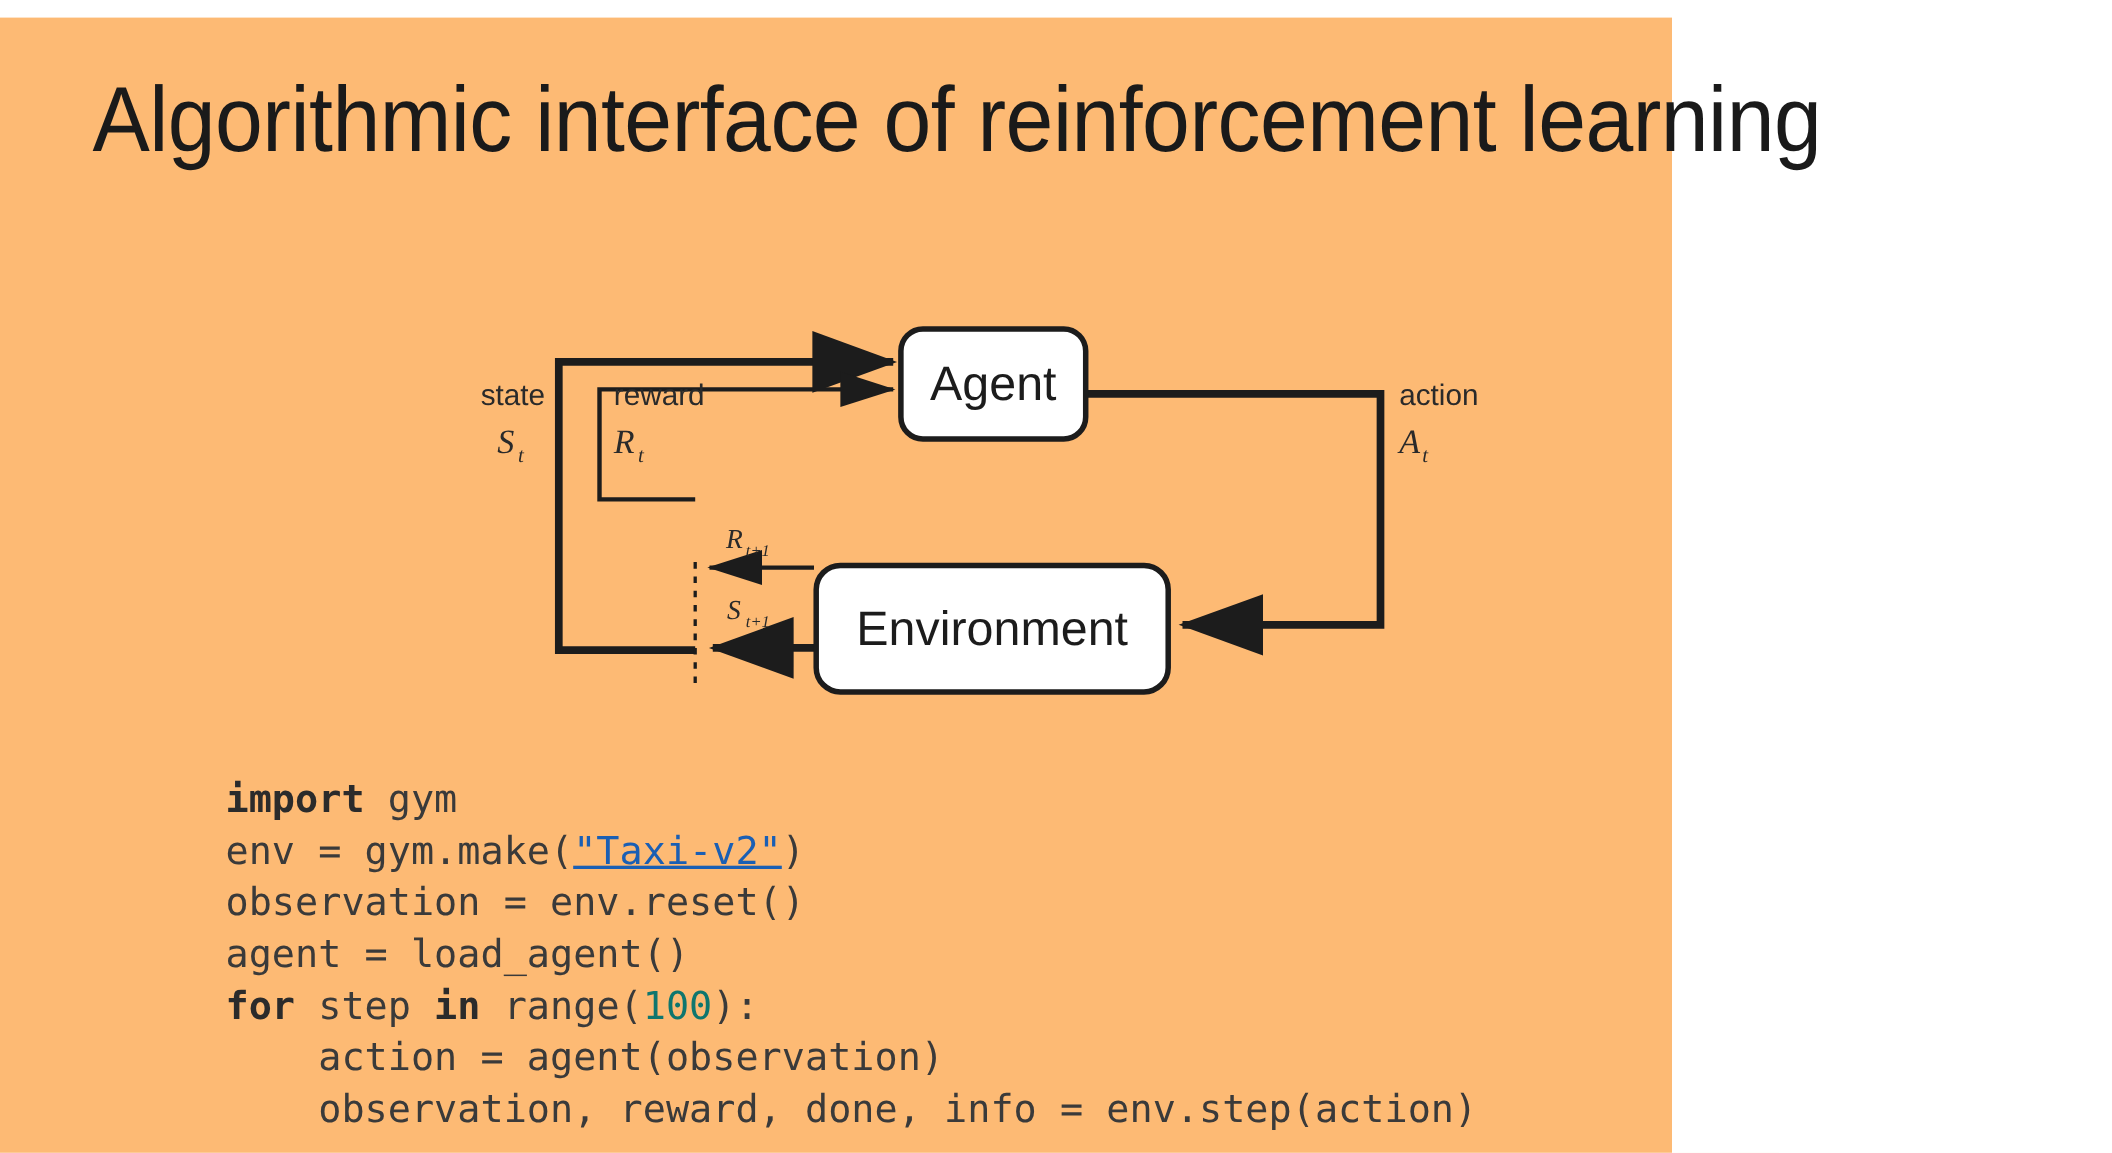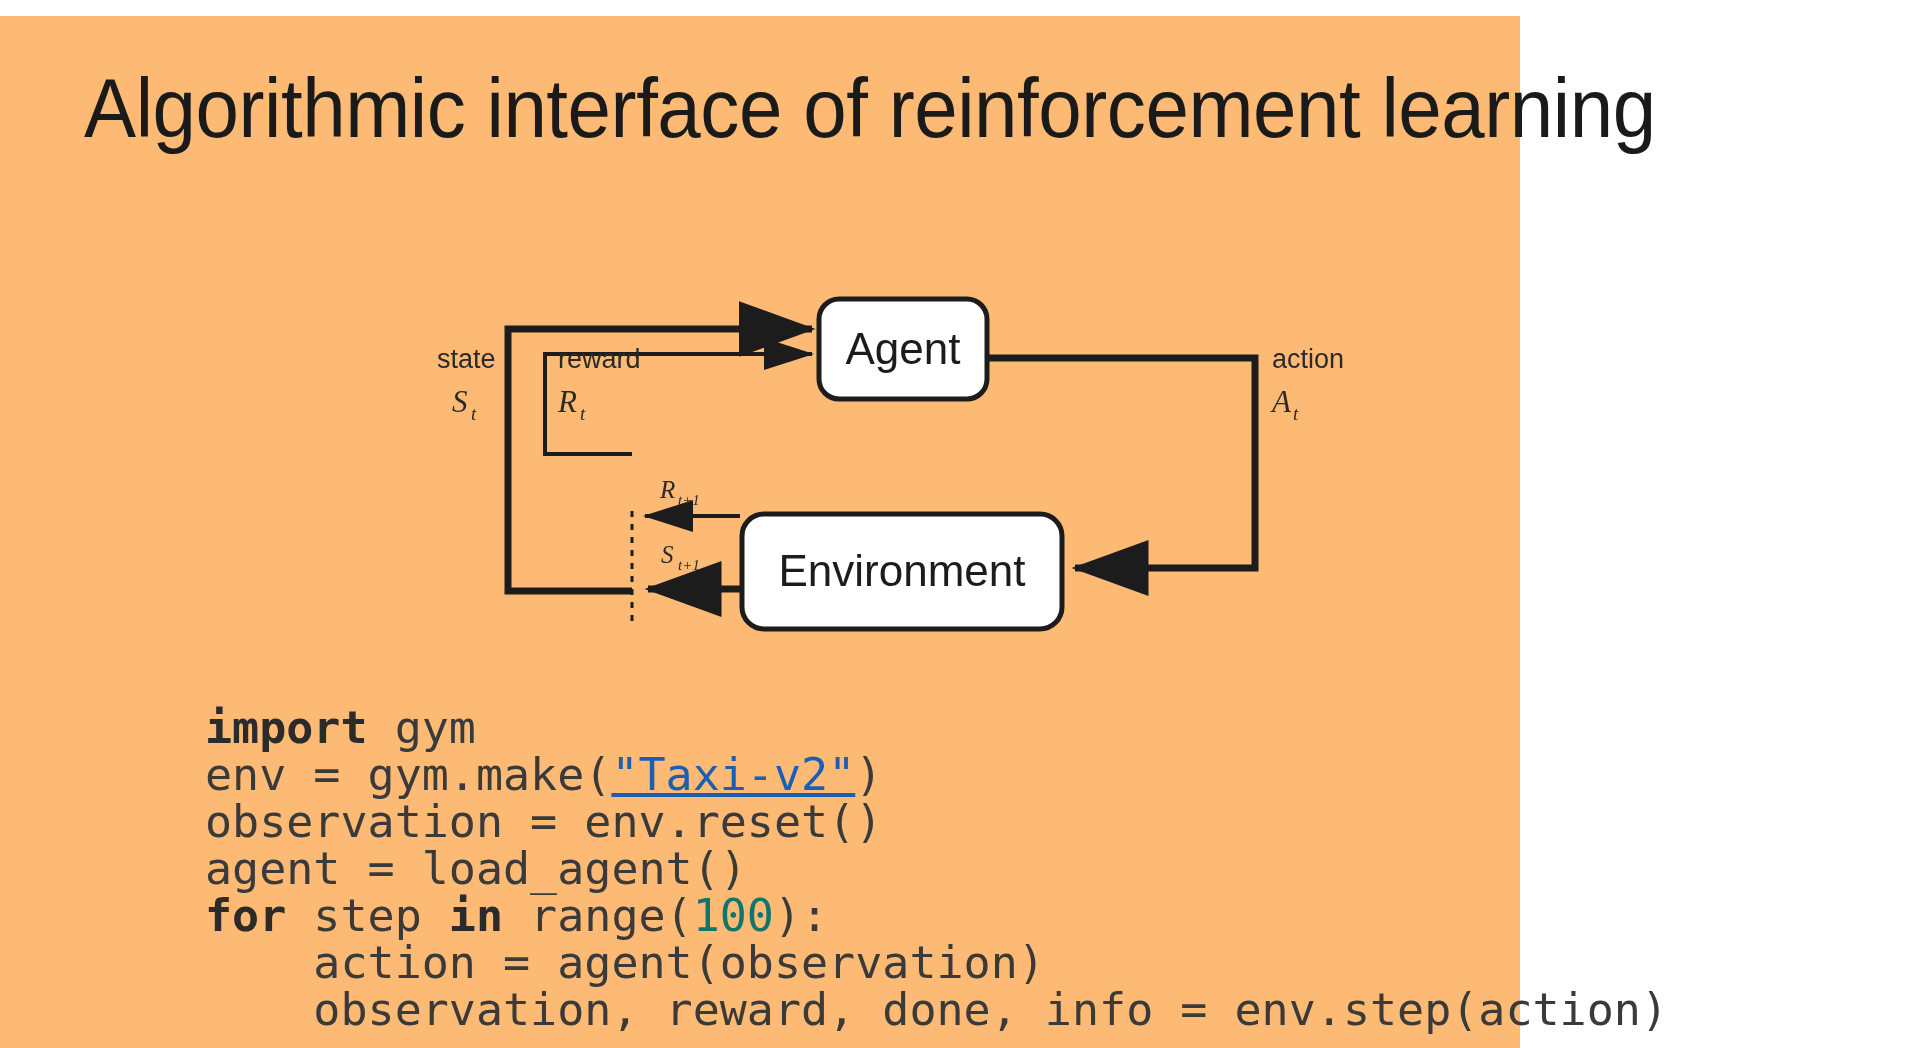--- a/index.html
+++ b/index.html
@@ -88,21 +88,21 @@
     font-size: 15px;
     fill: #2a2a2a;
   }
 
   
   #code-block {
     position: absolute;
     left: 205px;
     top: 688px;
     font-family: "DejaVu Sans Mono", monospace;
-    font-size: 45px;
+    font-size: 35px;
     line-height: 47px;
     color: #3a3a3a;
     white-space: pre;
   }
   #code-block .ln {
     display: block;
     white-space: pre;
   }
   .kw {
     font-weight: bold;

